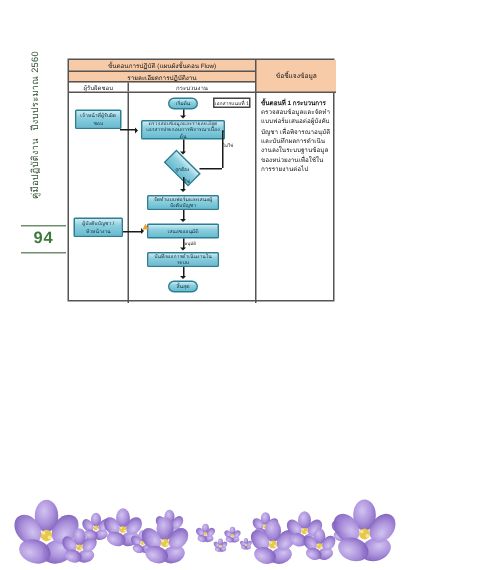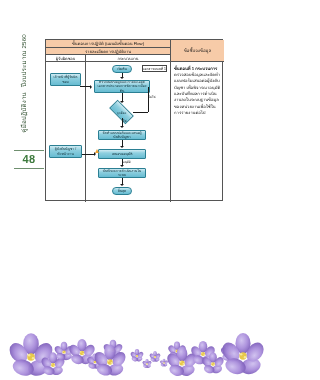--- a/index.html
+++ b/index.html
@@ -158,21 +158,21 @@
 </head>
 <body>
 
 <div id="page">
 
   <div id="margin-col">
     <div class="vtext" id="vtext-year">ปีงบประมาณ 2560</div>
     <div class="vtext" id="vtext-title">คู่มือปฏิบัติงาน</div>
   </div>
   <div id="page-num-rule"></div>
-  <div id="page-num">48</div>
+  <div id="page-num">94</div>
   <div id="page-num-rule2"></div>
 
   <div id="table">
 
     <div class="hdr-band" id="hdr-main">ขั้นตอนการปฏิบัติ (แผนผังขั้นตอน Flow)</div>
     <div class="hdr-band" id="hdr-sub">รายละเอียดการปฏิบัติงาน</div>
 
     <div id="hdr-cols">
       <div id="hdr-col-resp">ผู้รับผิดชอบ</div>
       <div id="hdr-col-proc">กระบวนงาน</div>

